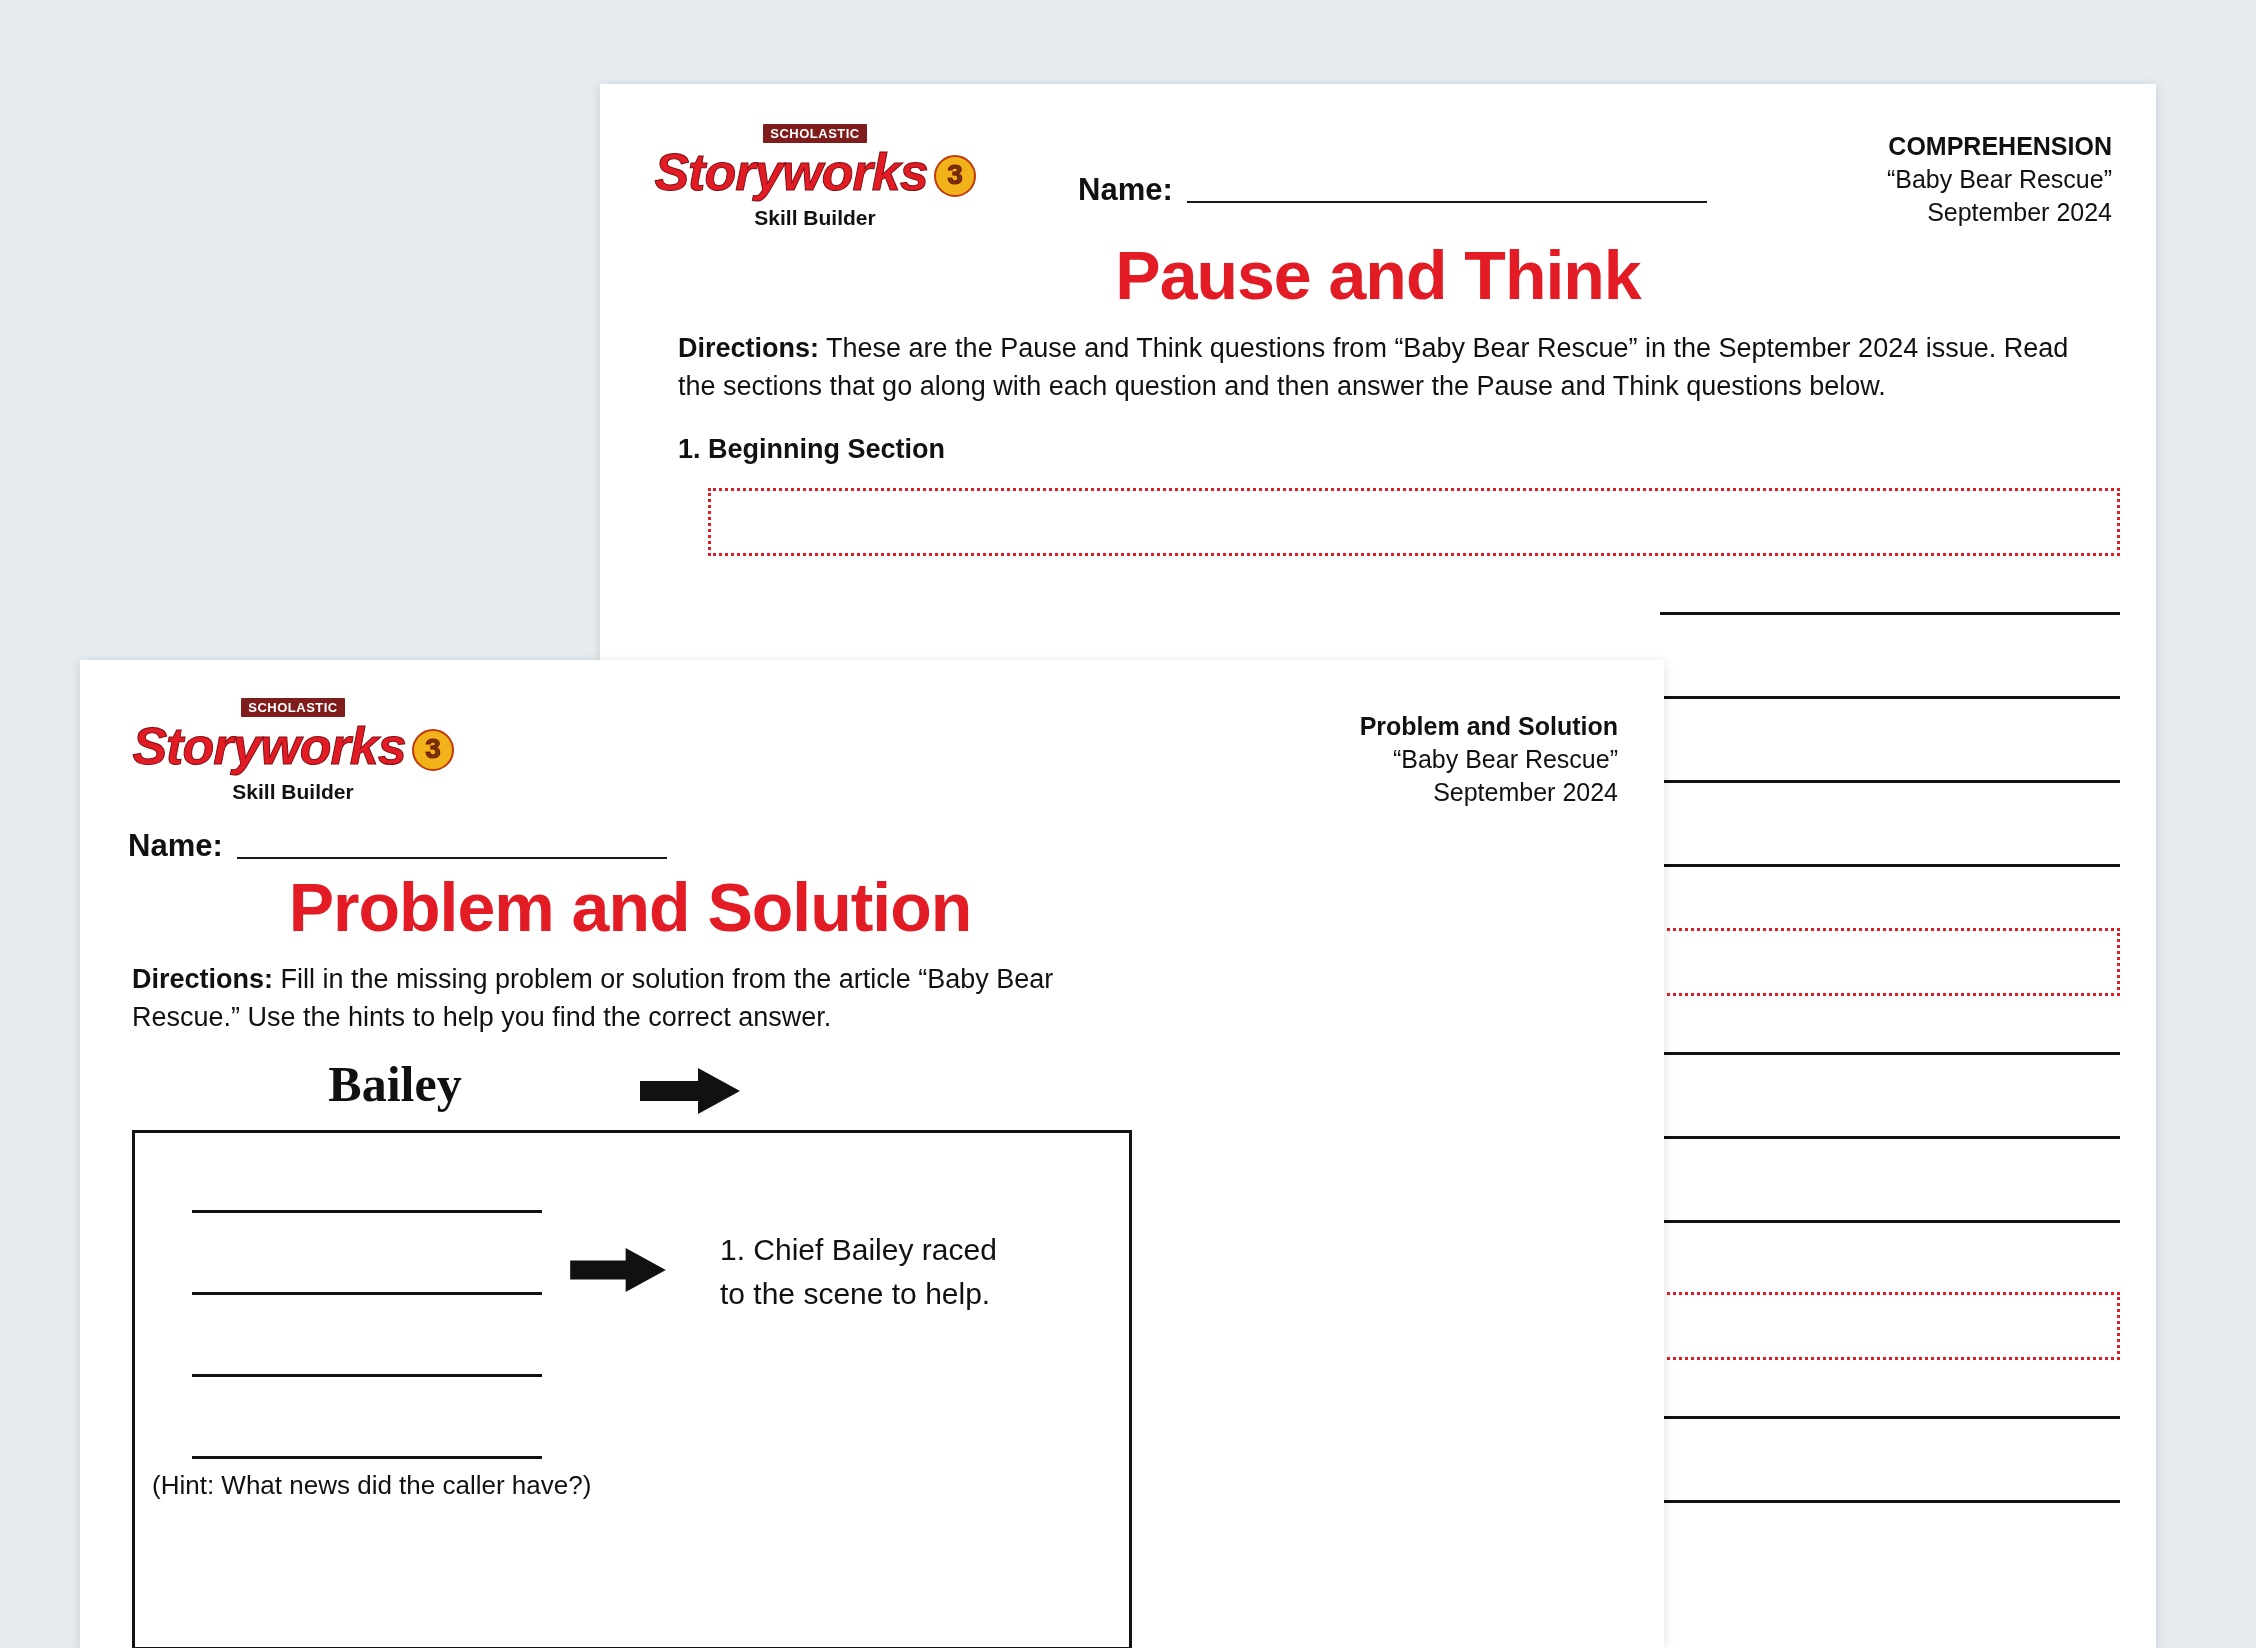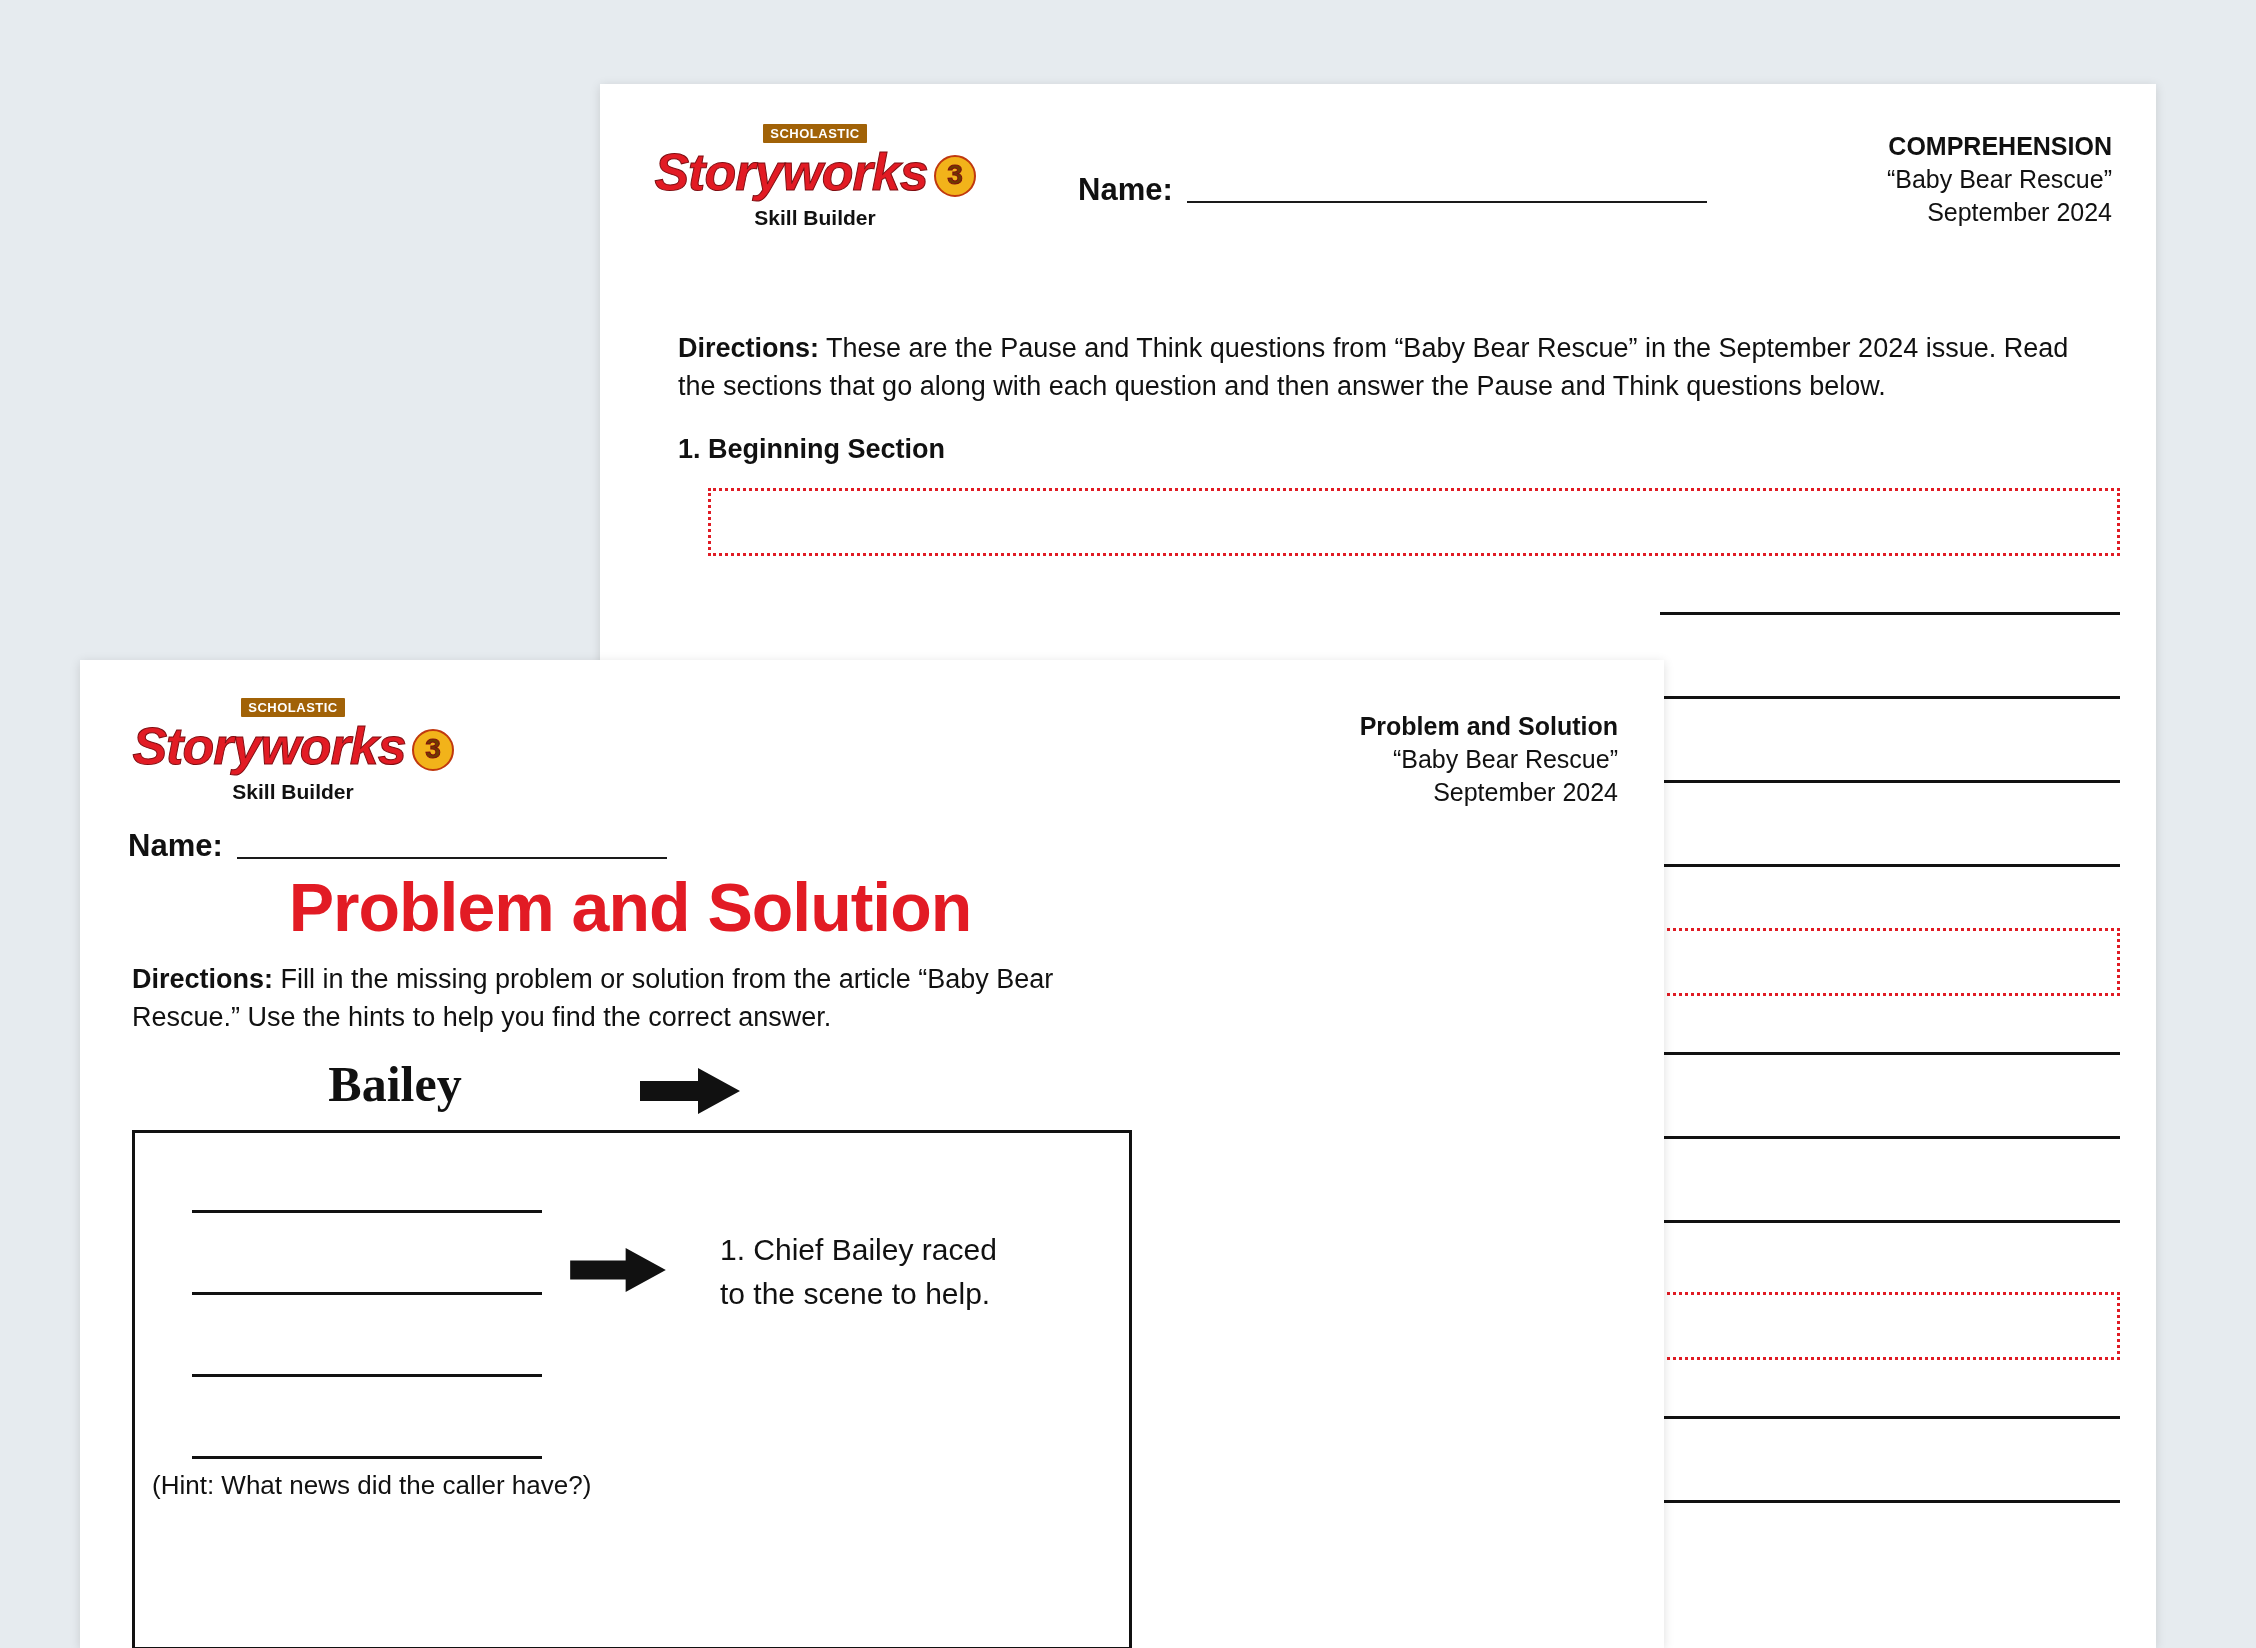--- a/index.html
+++ b/index.html
@@ -43,21 +43,21 @@
     height: 988px;
   }
 
   
   .logo-block {
     position: absolute;
     text-align: center;
   }
   .scholastic-bar {
     display: inline-block;
-    background: #a16207;
+    background: #7f1d1d;
     color: #ffffff;
     font-family: "Liberation Sans", sans-serif;
     font-weight: bold;
     letter-spacing: 0.5px;
     line-height: 1;
     border-radius: 1px;
     text-align: right;
   }
   .storyworks-word {
     font-family: "Liberation Sans", sans-serif;
@@ -216,20 +216,21 @@
       <div class="m1">COMPREHENSION</div>
       <div class="m2">“Baby Bear Rescue”</div>
       <div class="m3">September 2024</div>
     </div>
 
     <div class="name-row" style="left:478px; top:88px;">
       <span class="name-label" style="font-size:31px;">Name:</span>
       <span class="name-rule" style="width:520px; margin-left:14px; margin-bottom:5px;"></span>
     </div>
 
+    <div class="big-title" style="top:152px; font-size:68px;">Pause and Think</div>
 
     <div class="directions" style="left:78px; top:245px; width:1400px; font-size:27px;">
       <b>Directions:</b><span> These are the Pause and Think questions from “Baby Bear Rescue” in the September 2024 issue. Read the sections that go along with each question and then answer the Pause and Think questions below.</span>
     </div>
 
     <div class="section-label" style="left:78px; top:350px; font-size:27px;">1. Beginning Section</div>
 
     <div class="dotted-box" style="left:108px; top:404px; width:1412px; height:68px;"></div>
 
     <div class="rule-line" style="left:1060px; top:528px; width:460px;"></div>

